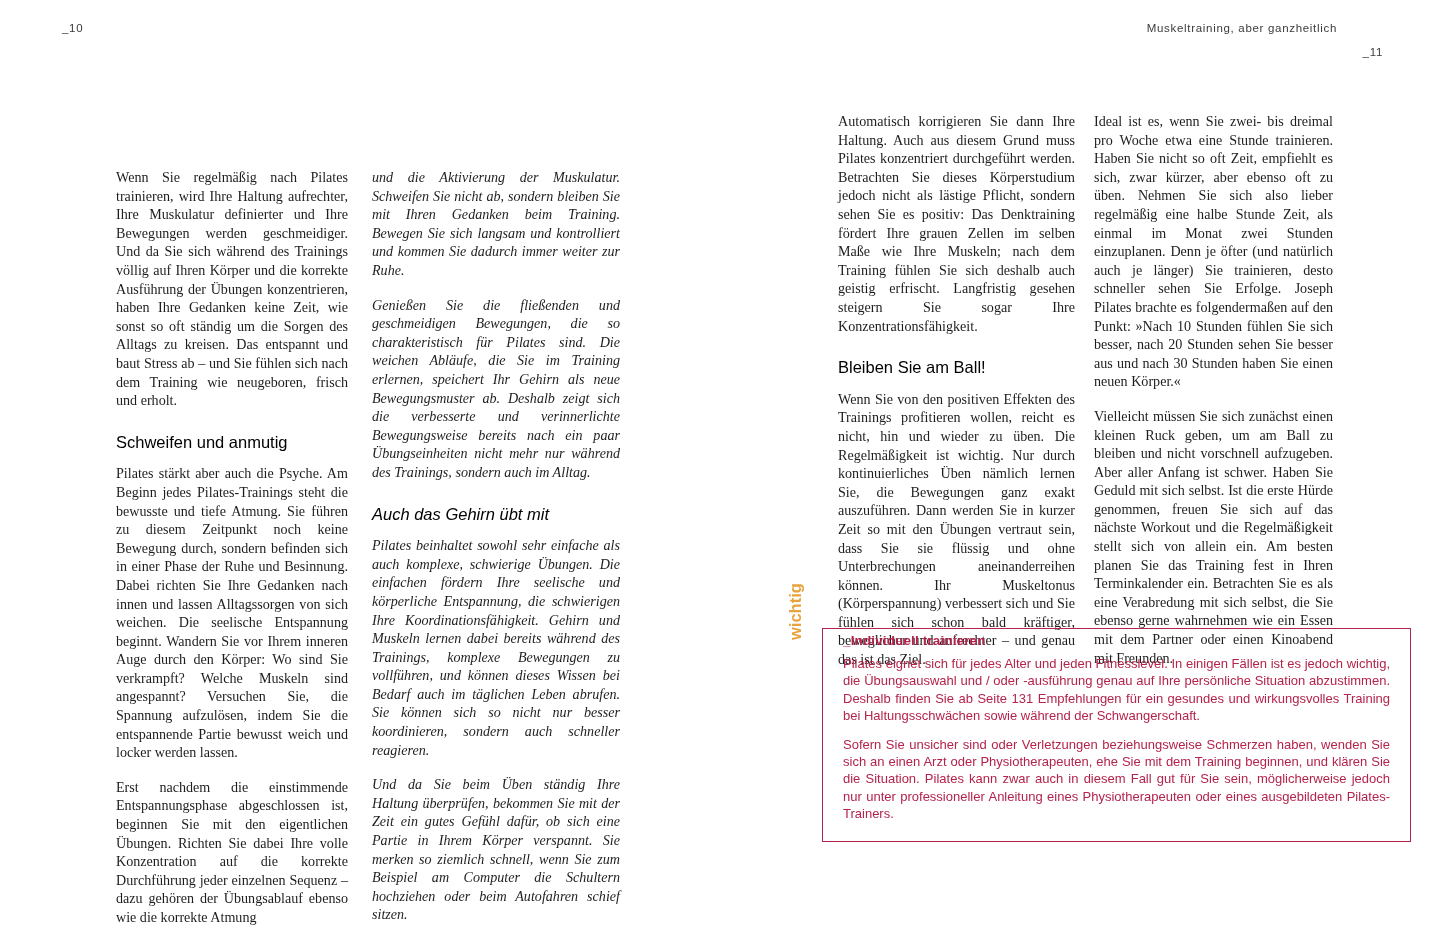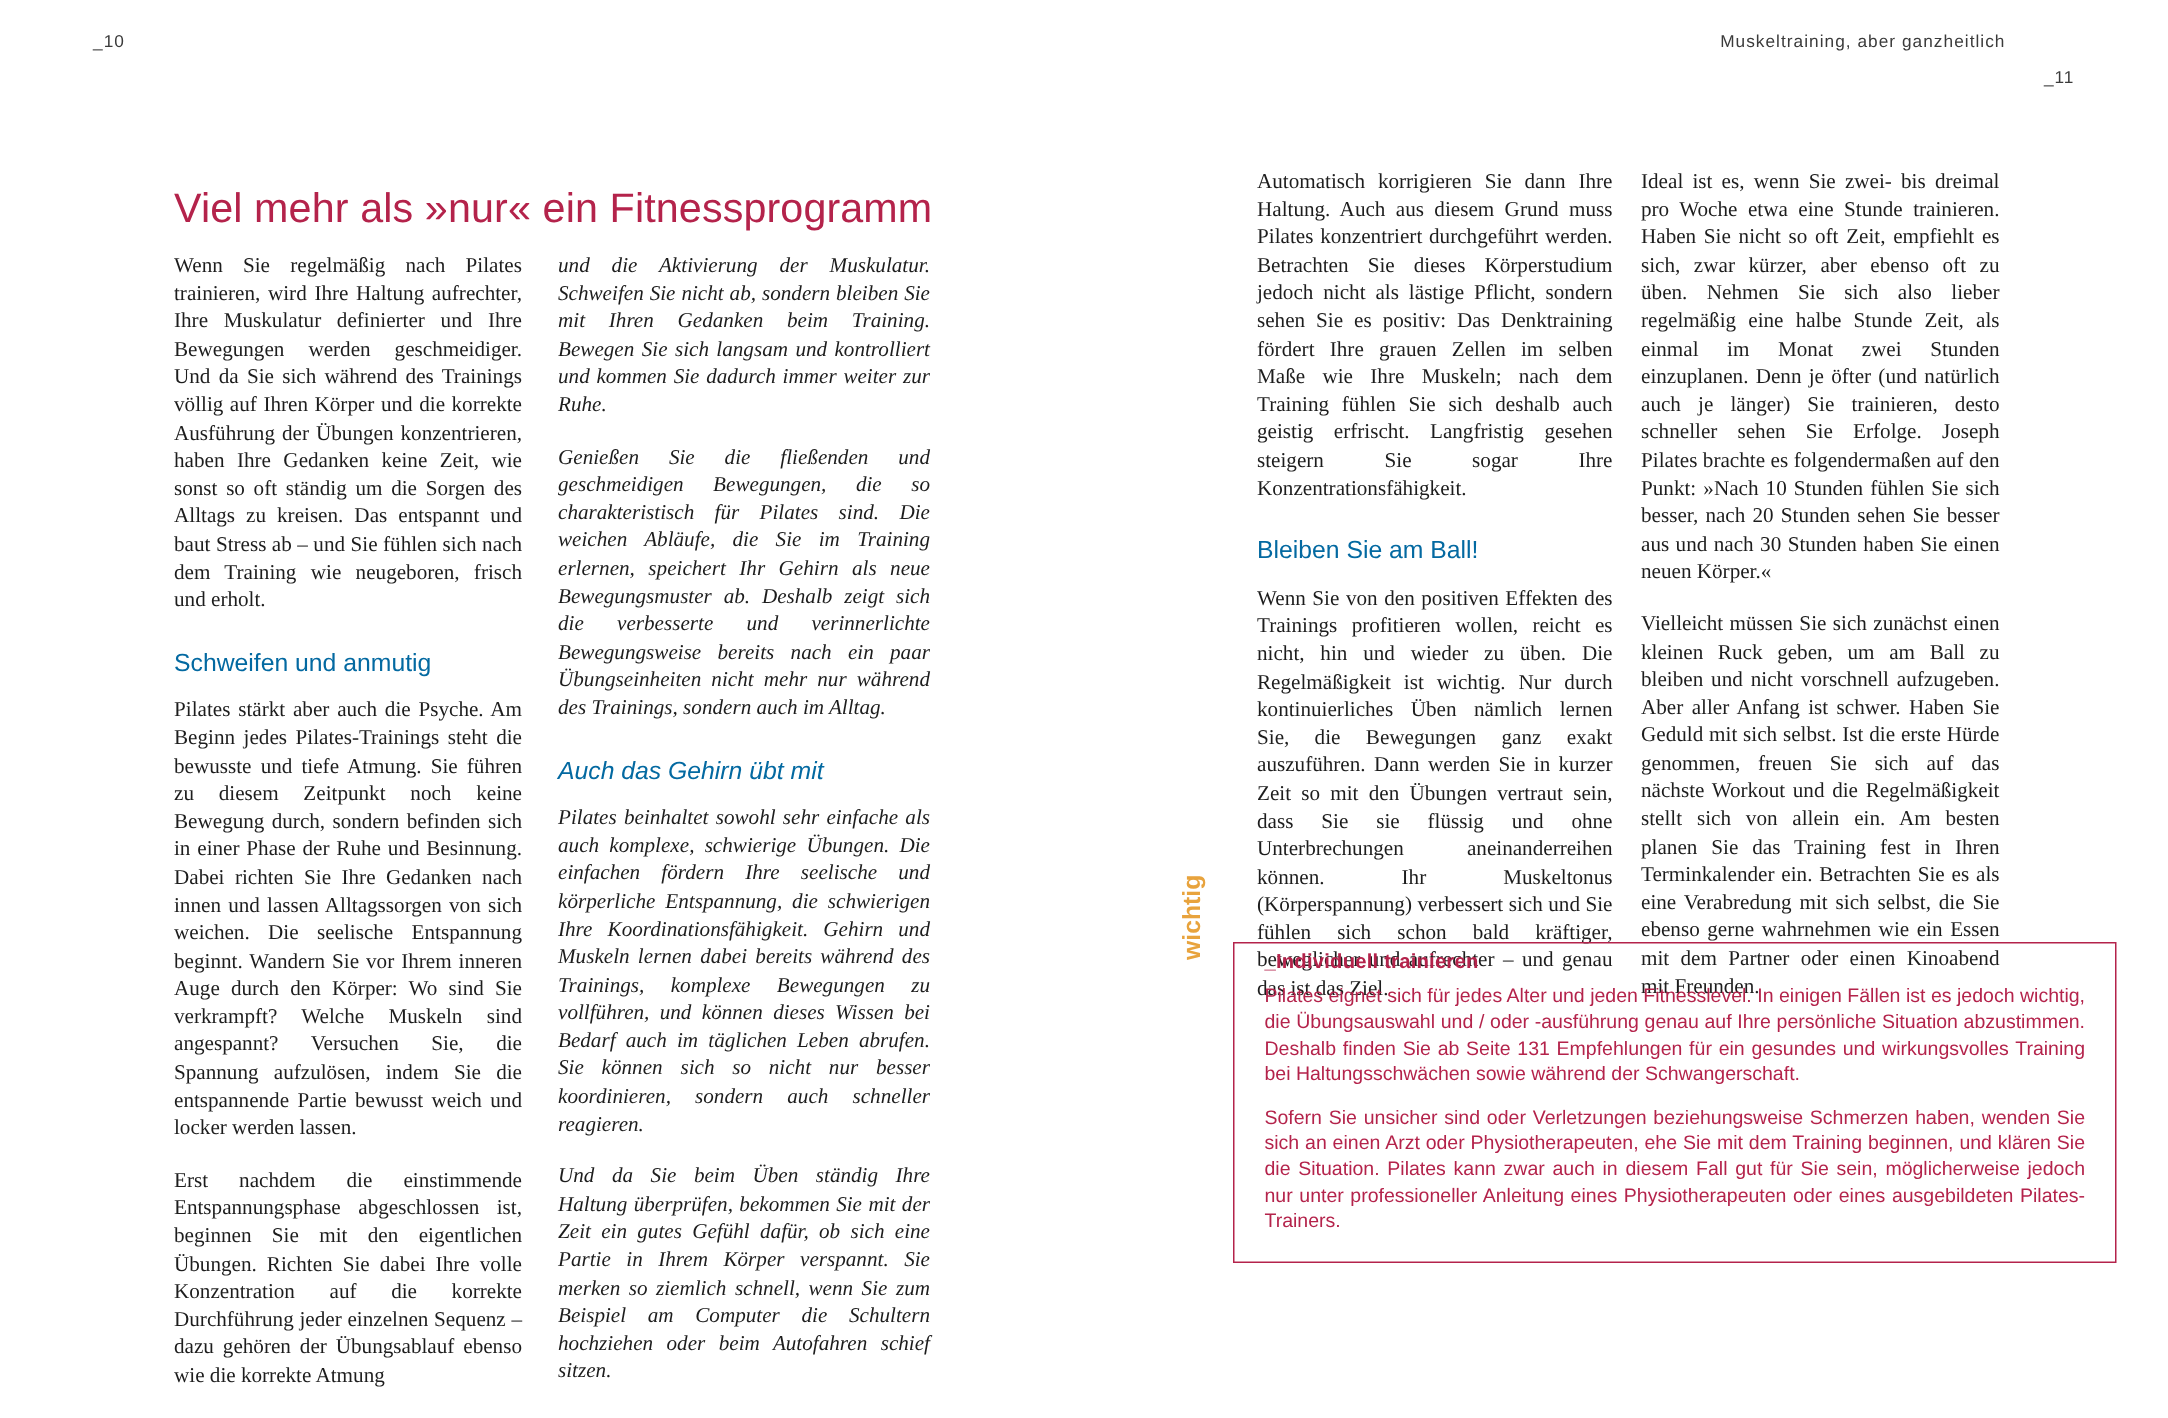--- a/index.html
+++ b/index.html
@@ -74,21 +74,21 @@
 
   .col-1 { left: 116px;  top: 168px; width: 232px; }
   .col-2 { left: 372px;  top: 168px; width: 248px; font-style: italic; }
   .col-3 { left: 838px;  top: 112px; width: 237px; }
   .col-4 { left: 1094px; top: 112px; width: 239px; }
 
   .sub-head {
     font-family: "Liberation Sans", sans-serif;
     font-size: 16.5px;
     font-weight: 400;
-    color: #0369a1;
+    color: #000000;
     line-height: 1.25;
     margin: 0;
     text-align: left;
   }
   .sp-before { margin-top: 22px !important; }
   .sp-after  { margin-bottom: 12px !important; }
 
   
   .side-tab {
     position: absolute;
@@ -134,21 +134,20 @@
 </head>
 <body>
 
 <div class="page">
 
   <div class="folio folio-left">_10</div>
 
   <div class="runhead">Muskeltraining, aber ganzheitlich</div>
   <div class="folio folio-right">_11</div>
 
-  <h1 class="main-title">Viel mehr als »nur« ein Fitnessprogramm</h1>
 
   <div class="col col-1">
     <p>Wenn Sie regelmäßig nach Pilates trainieren, wird Ihre Haltung aufrechter, Ihre Muskulatur definierter und Ihre Bewegungen werden geschmeidiger. Und da Sie sich während des Trainings völlig auf Ihren Körper und die korrekte Ausführung der Übungen konzentrieren, haben Ihre Gedanken keine Zeit, wie sonst so oft ständig um die Sorgen des Alltags zu kreisen. Das entspannt und baut Stress ab – und Sie fühlen sich nach dem Training wie neugeboren, frisch und erholt.</p>
     <h2 class="sub-head sp-before sp-after">Schweifen und anmutig</h2>
     <p>Pilates stärkt aber auch die Psyche. Am Beginn jedes Pilates-Trainings steht die bewusste und tiefe Atmung. Sie führen zu diesem Zeitpunkt noch keine Bewegung durch, sondern befinden sich in einer Phase der Ruhe und Besinnung. Dabei richten Sie Ihre Gedanken nach innen und lassen Alltagssorgen von sich weichen. Die seelische Entspannung beginnt. Wandern Sie vor Ihrem inneren Auge durch den Körper: Wo sind Sie verkrampft? Welche Muskeln sind angespannt? Versuchen Sie, die Spannung aufzulösen, indem Sie die entspannende Partie bewusst weich und locker werden lassen.</p>
     <p>Erst nachdem die einstimmende Entspannungsphase abgeschlossen ist, beginnen Sie mit den eigentlichen Übungen. Richten Sie dabei Ihre volle Konzentration auf die korrekte Durchführung jeder einzelnen Sequenz – dazu gehören der Übungsablauf ebenso wie die korrekte Atmung</p>
   </div>
 
   <div class="col col-2">
     <p>und die Aktivierung der Muskulatur. Schweifen Sie nicht ab, sondern bleiben Sie mit Ihren Gedanken beim Training. Bewegen Sie sich langsam und kontrolliert und kommen Sie dadurch immer weiter zur Ruhe.</p>

